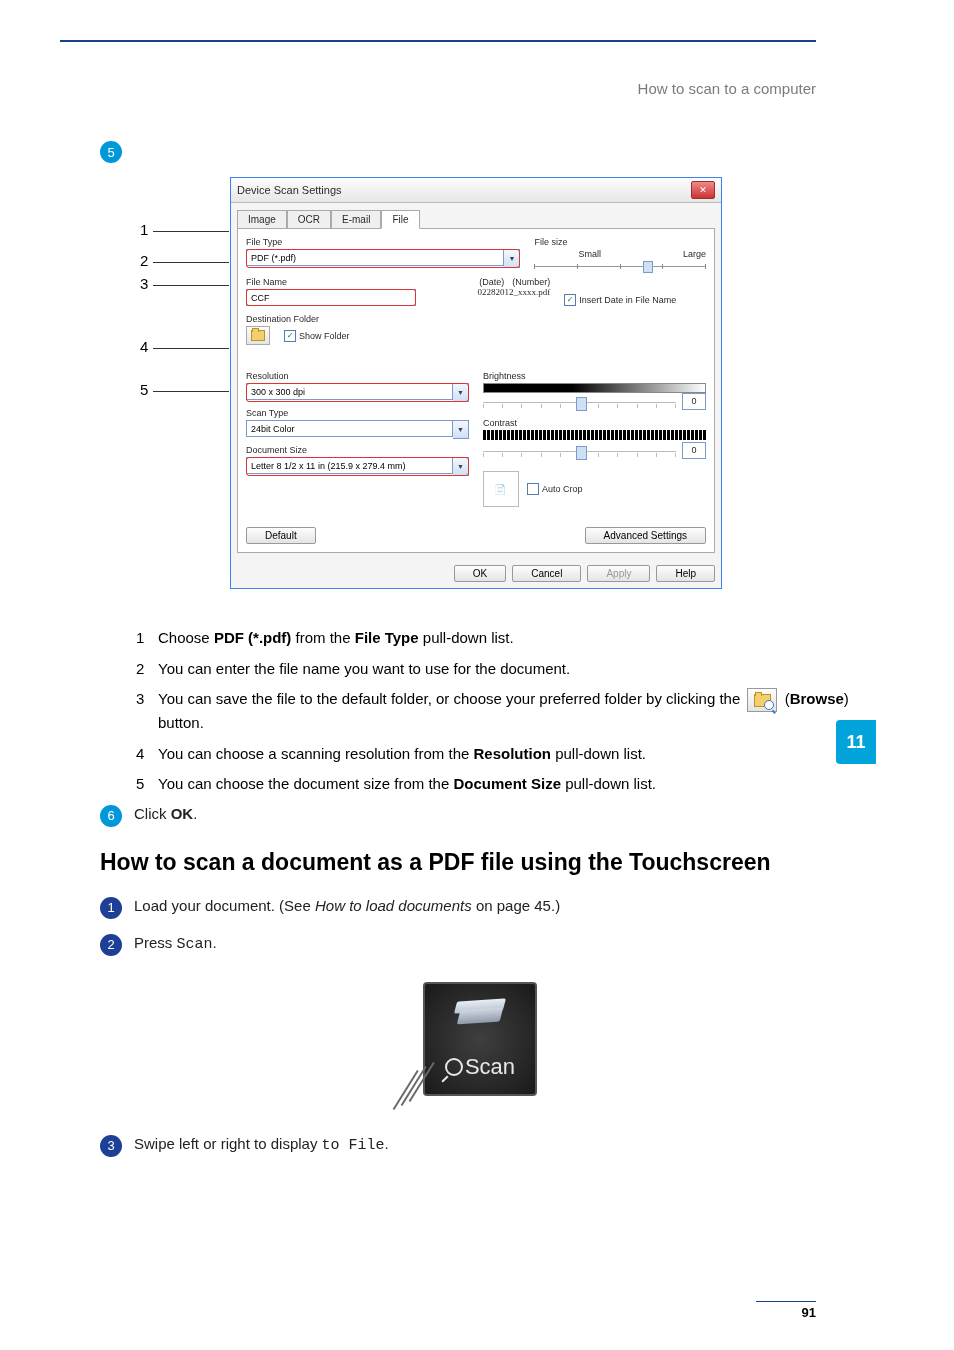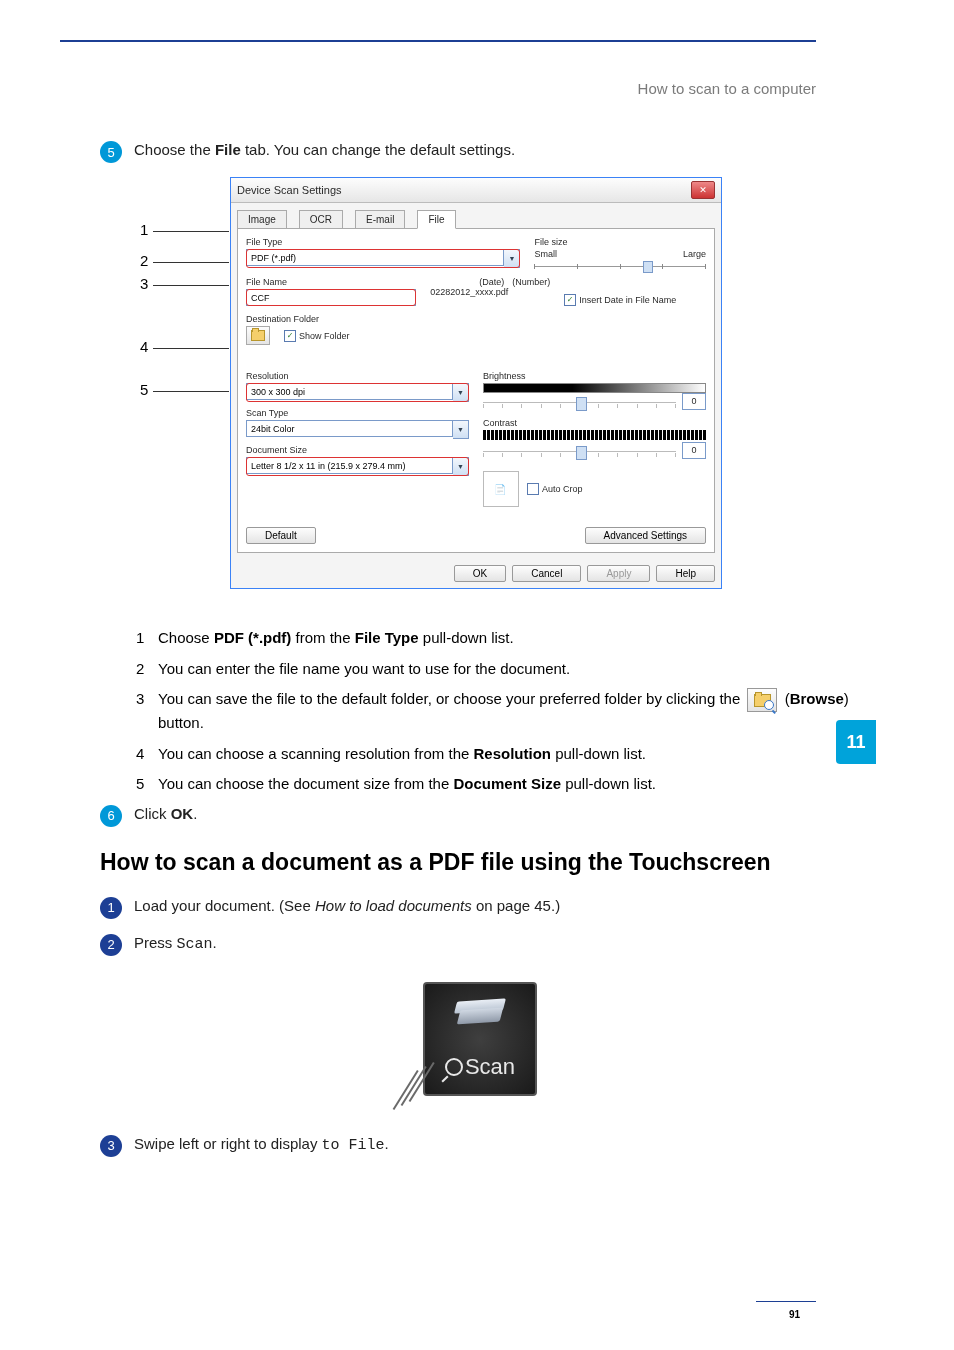--- a/index.html
+++ b/index.html
@@ -17,21 +17,21 @@
   .dialog-wrap { position: relative; margin: 14px 0 20px 0; height: 430px; }
   .callouts { position: absolute; left: 40px; top: 48px; font-size: 15px; }
   .callouts div { margin-bottom: 6px; }
   .callout-line { border-top: 1px solid #333; display: inline-block; vertical-align: middle; }
   .dialog {
     position: absolute; left: 130px; top: 0; width: 490px;
     border: 1px solid #3b82f6; background: #f4f4f4; font-size: 10px; color: #2a2a2a;
   }
   .dlg-title { background: linear-gradient(#fdfdfd,#e6e6e6); padding: 3px 6px; font-size: 11px; display: flex; justify-content: space-between; align-items: center; border-bottom: 1px solid #bbb; }
   .dlg-close { width: 22px; height: 16px; background: linear-gradient(#e88,#c33); border: 1px solid #933; border-radius: 2px; color: #fff; font-size: 9px; display: flex; align-items: center; justify-content: center; }
-  .tabs { display: flex; padding: 6px 6px 0 6px; gap: 12px; }
+  .tabs { display: flex; padding: 6px 6px 0 6px; gap: 0; }
   .tab { padding: 3px 10px; border: 1px solid #aaa; background: #efefef; font-size: 10px; border-bottom: none; position: relative; top: 1px; }
   .tab.active { background: #fff; border-bottom: 1px solid #fff; z-index: 2; }
   .tab-body { margin: 0 6px 6px 6px; border: 1px solid #aaa; background: #fff; padding: 8px; position: relative; }
 
   .row { display: flex; gap: 14px; margin-bottom: 8px; }
   .col { flex: 1; }
   .grp-label { font-size: 9px; margin-bottom: 2px; }
   .combo { display: flex; }
   .combo input { flex: 1; height: 15px; font-size: 9px; padding: 0 4px; border: 1px solid #7a9ac9; background: #fff; }
   .combo .dd { width: 15px; height: 17px; border: 1px solid #7a9ac9; border-left: none; background: linear-gradient(#f3f7fc,#cfe0f4); display: flex; align-items: center; justify-content: center; font-size: 7px; color: #345; }
@@ -79,39 +79,36 @@
   .scan-label .mag2{ display:inline-block; width:14px; height:14px; border:2px solid #e8e8e8; border-radius:50%; position:relative; vertical-align:-2px; margin-right:2px;}
   .scan-label .mag2::after{ content:""; position:absolute; left:-6px; bottom:-6px; width:8px; height:2px; background:#e8e8e8; transform:rotate(-45deg);}
   .tap-lines { position:absolute; left:-28px; bottom:-22px; width:60px; height:60px; }
   .tap-lines span{ position:absolute; border-left:2px solid #6a6a6a; height:46px; transform-origin:top left; }
   .tap-lines span.a{ left:36px; top:6px; transform:rotate(32deg);}
   .tap-lines span.b{ left:28px; top:10px; transform:rotate(32deg);}
   .tap-lines span.c{ left:20px; top:14px; transform:rotate(32deg);}
 
   code.mono { font-family: "Courier New", monospace; font-size: 15px; }
   .side-tab { position:absolute; right:0; top:720px; width:40px; height:44px; background:#00a3da; color:#fff; display:flex; align-items:center; justify-content:center; font-size:18px; font-weight:bold; border-top-left-radius:4px; border-bottom-left-radius:4px;}
-  .page-num { position:absolute; right:76px; bottom:30px; font-size:10px; font-weight:bold; }
+  .page-num { position:absolute; right:60px; bottom:30px; font-size:13px; font-weight:bold; }
   .page-num-rule { position:absolute; right:60px; bottom:48px; width:60px; border-top:1px solid #1c3f94; }
   .italic{ font-style: italic; text-align: center; }
   b{ font-weight: bold; }
 </style>
 </head>
 <body>
 
 <div class="page">
   <div class="top-rule"></div>
   <div class="header-text">How to scan to a computer</div>
 
   <div class="content">
 
     <div class="step">
       <span class="step-num">5</span>
-      <span class="step-text">
-        <span>Choose the </span><b>File</b><span> tab. You can change the default settings.</span>
-      </span>
     </div>
 
     <div class="dialog-wrap">
       <div class="callouts">
         <div style="margin-top:-4px;"><span>1</span> <span class="callout-line" style="width:76px;"></span></div>
         <div style="margin-top:14px;"><span>2</span> <span class="callout-line" style="width:76px;"></span></div>
         <div style="margin-top:0px;"><span>3</span> <span class="callout-line" style="width:76px;"></span></div>
         <div style="margin-top:46px;"><span>4</span> <span class="callout-line" style="width:76px;"></span></div>
         <div style="margin-top:26px;"><span>5</span> <span class="callout-line" style="width:76px;"></span></div>
       </div>
@@ -132,21 +129,21 @@
           <div class="row">
             <div class="col" style="flex:1.6;">
               <div class="grp-label">File Type</div>
               <div class="combo field-highlight">
                 <input value="PDF (*.pdf)" style="">
                 <div class="dd">▼</div>
               </div>
             </div>
             <div class="col">
               <div class="grp-label">File size</div>
-              <div style="display:flex; justify-content:space-between; font-size:9px;">
+              <div style="display:flex; justify-content:space-between; font-size:9px;margin-left:44px;">
                 <span>Small</span>
                 <span>Large</span>
               </div>
               <div class="file-size-track">
                 <div class="fs-bar"></div>
                 <div class="fs-ticks">
                     <span class="fs-t"></span>
                     <span class="fs-t"></span>
                     <span class="fs-t"></span>
                     <span class="fs-t"></span>
@@ -162,21 +159,21 @@
               <div class="grp-label">File Name</div>
               <div class="combo field-highlight">
                 <input value="CCF" style="">
               </div>
             </div>
             <div style="width:120px; font-size:9px;">
               <div style="display:flex; gap:8px; justify-content:flex-end;">
                 <span>(Date)</span>
                 <span>(Number)</span>
               </div>
-              <div style="">02282012_xxxx.pdf</div>
+              <div style="text-align:right;font-family:Liberation Serif, serif;">02282012_xxxx.pdf</div>
             </div>
             <div class="col" style="display:flex; align-items:flex-end;">
               <label class="chk">
                 <span class="chk-box">✓</span>
                   <span>Insert Date in File Name</span>
               </label>
             </div>
           </div>
 
           <div>

